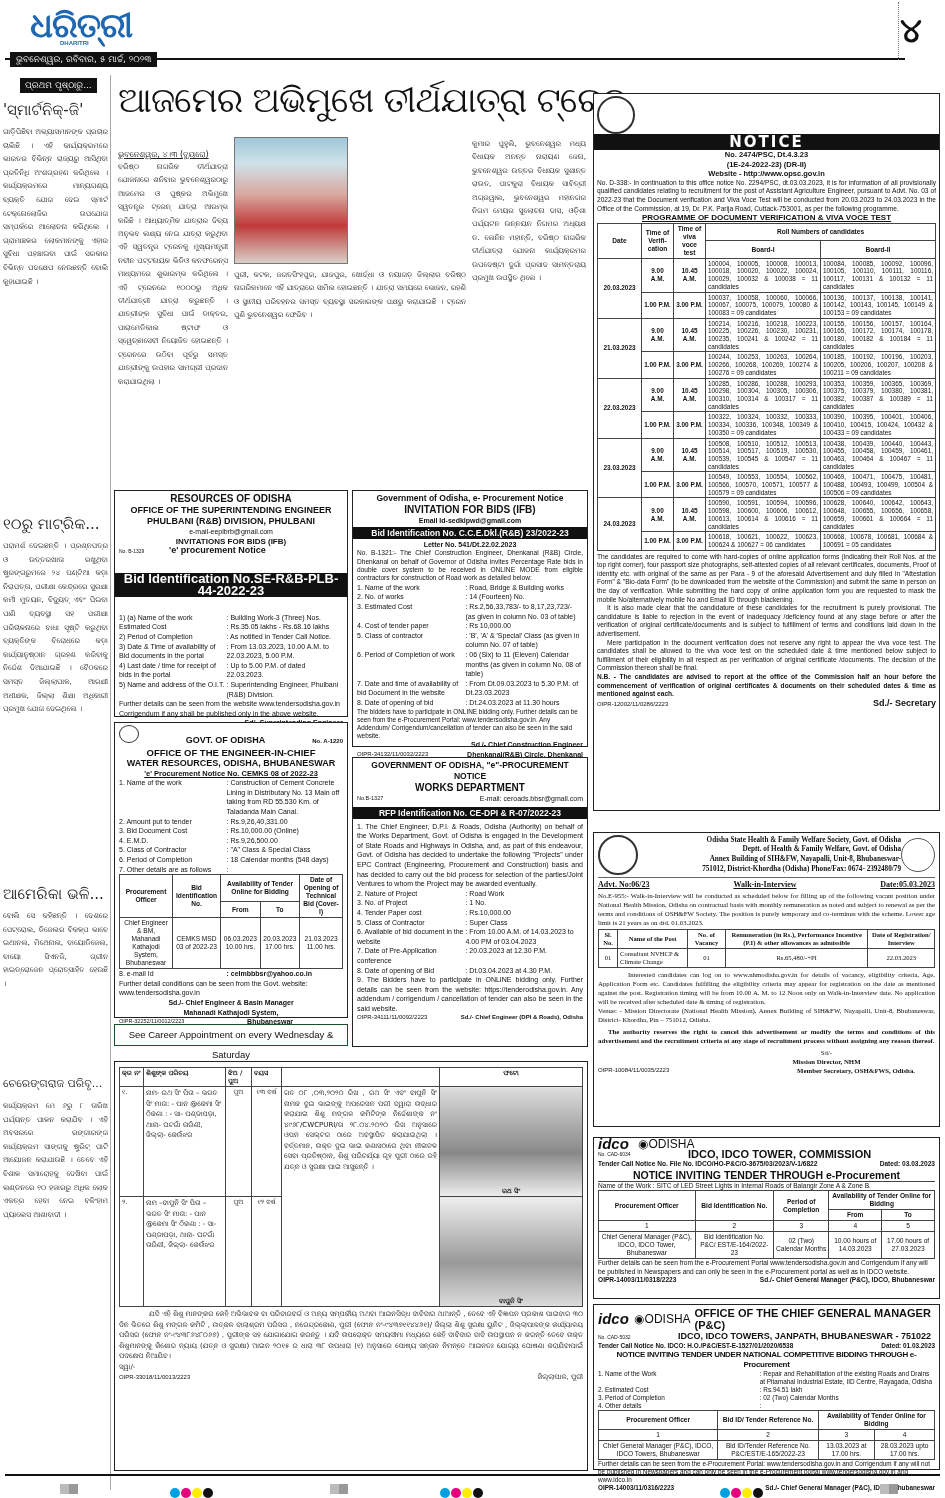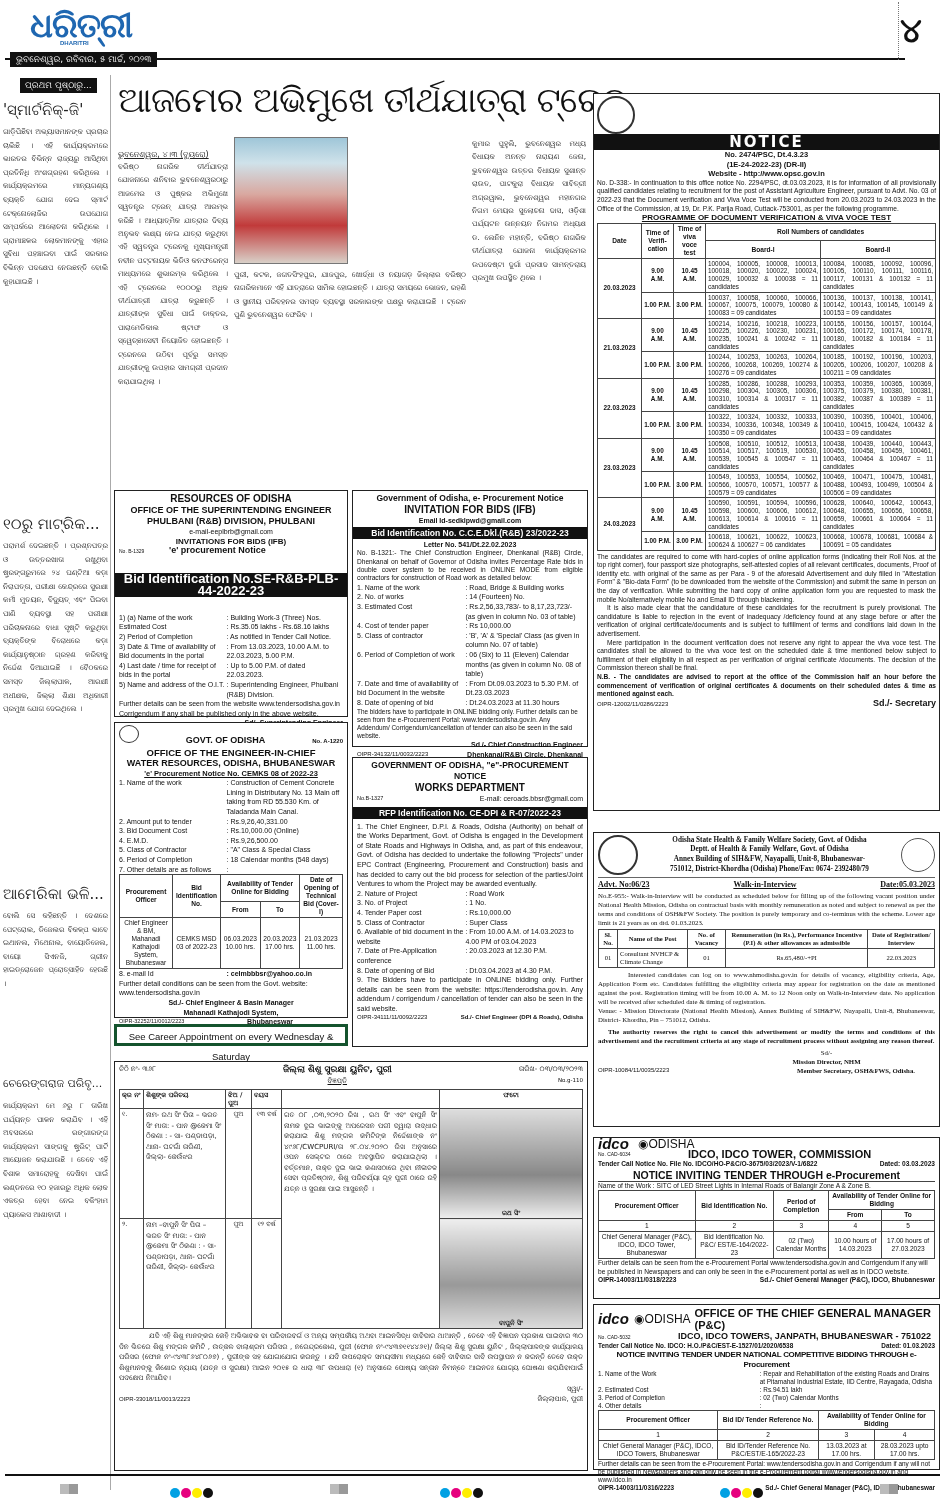--- a/index.html
+++ b/index.html
@@ -224,21 +224,21 @@
     </div>
   <div>Further detail conditions can be seen from the Govt. website: www.tendersodisha.gov.in</div>
   <div class="title">Sd./- Chief Engineer &amp; Basin Manager</div>
   <div class="title">Mahanadi Kathajodi System,</div>
   <div style="display:flex;justify-content:space-between">
       <span style="font-size:5.5px">OIPR-32252/11/0012/2223</span>
       <b style="margin-right:50px">Bhubaneswar</b>
     </div>
 </div>
 
-<div class="abs" style="left:114px;top:1024px;width:234px;height:22px;border:3px solid #14532d;text-align:center;font-size:9.5px;line-height:20px;font-family:'Liberation Sans',sans-serif">See Career Appointment on every  Wednesday &amp; Saturday</div>
+<div class="abs" style="left:114px;top:1024px;width:234px;height:22px;border:1px solid #14532d;text-align:center;font-size:9.5px;line-height:20px;font-family:'Liberation Sans',sans-serif">See Career Appointment on every  Wednesday &amp; Saturday</div>
 
 <div class="abs box" style="left:352px;top:757px;width:236px;height:290px">
   <div class="title" style="font-size:8.5px;line-height:11px">GOVERNMENT OF ODISHA, "e"-PROCUREMENT NOTICE</div>
   <div class="title" style="font-size:10px;line-height:12px">WORKS DEPARTMENT</div>
   <div style="display:flex;justify-content:space-between">
       <span style="font-size:5.5px">No.B-1327</span>
       <span>E-mail: ceroads.bbsr@gmail.com</span>
     </div>
   <div class="bigbar" style="font-size:8.5px;line-height:12px;margin:3px -4px">RFP Identification No. CE-DPI &amp; R-07/2022-23</div>
   <div style="text-align:justify">1. The Chief Engineer, D.P.I. &amp; Roads, Odisha (Authority) on behalf of the Works Department, Govt. of Odisha is engaged in the Development of State Roads and Highways in Odisha, and, as part of this endeavour, Govt. of Odisha has decided to undertake the following "Projects" under EPC Contract (Engineering, Procurement and Construction) basis and has decided to carry out the bid process for selection of the parties/Joint Ventures to whom the Project may be awarded eventually.</div>
@@ -273,28 +273,20 @@
       </div>
     </div>
   <div style="text-align:justify">9. The Bidders have to participate in ONLINE bidding only. Further details can be seen from the website: https://tenderodisha.gov.in. Any addendum / corrigendum / cancellation of tender can also be seen in the said website.</div>
   <div style="display:flex;justify-content:space-between">
       <span style="font-size:6px">OIPR-34111/11/0092/2223</span>
       <b style="font-size:6px">Sd./- Chief Engineer (DPI &amp; Roads), Odisha</b>
     </div>
 </div>
 
 <div class="abs box" style="left:114px;top:1061px;width:474px;height:410px;font-family:'DejaVu Sans',sans-serif;font-size:7px;line-height:10.5px">
-  <div style="display:flex;justify-content:space-between;align-items:flex-start">
-    <span>ଚିଠି ନଂ- ୩୬୮</span>
-    <span style="text-align:center">
-      <b style="font-size:9px">ଜିଲ୍ଲା ଶିଶୁ ସୁରକ୍ଷା ୟୁନିଟ, ପୁରୀ</b><br>
-      <u>ବିଜ୍ଞପ୍ତି</u>
-    </span>
-    <span style="text-align:right"><span>ତାରିଖ- ୦୩/୦୩/୨୦୨୩</span><br><span style="font-size:5.5px">No.g-110</span></span>
-  </div>
   <table style="margin-top:3px">
     <tbody>
         <tr>
       <th style="width:24px;text-align:left;vertical-align:top">କ୍ର ନଂ</th>
       <th style="width:82px;text-align:left;vertical-align:top">ଶିଶୁଙ୍କ ପରିଚୟ</th>
       <th style="width:26px;text-align:left;vertical-align:top">ଝିଅ /ପୁଅ</th>
       <th style="width:30px;text-align:left;vertical-align:top">ବୟସ</th>
       <th style="width:158px"></th>
       <th style="vertical-align:top">ଫଟୋ</th>
     </tr>
@@ -309,21 +301,21 @@
     <tr>
       <td style="text-align:left;vertical-align:top">୨.</td>
       <td style="text-align:left;vertical-align:top;font-size:7px;line-height:10.5px">ନାମ –ବାପୁନି ସିଂ ପିତା – ଭରତ ସିଂ ମାତା: - ପାନ @କେମା ସିଂ ଠିକଣା : - ସା- ପଣ୍ଡାପଡ଼ା, ଥାନା- ଘଟଗାଁ ତାରିଣୀ, ଜିଲ୍ଲା- କେଉଁଝର</td>
       <td style="vertical-align:top">ପୁଅ</td>
       <td style="vertical-align:top">୧୨ ବର୍ଷ</td>
       <td style="vertical-align:bottom;height:110px;background:linear-gradient(#eee,#999 60%,#ddd)"><b>ବାପୁନି ସିଂ</b></td>
     </tr>
   </tbody>
     </table>
   <div style="text-indent:30px;text-align:justify;margin-top:2px">ଯଦି ଏହି ଶିଶୁ ମାନଙ୍କର କେହି ଅଭିଭାବକ ବା ପରିବାରବର୍ଗ ଓ ଅନ୍ୟ ସମ୍ପର୍କୀୟ ଅଥବା ଆଇନସିଦ୍ଧ ଦାବିଦାର ଥାଆନ୍ତି , ତେବେ ଏହି ବିଜ୍ଞାପନ ପ୍ରକାଶ ପାଇବାର ୩୦ ଦିନ ଭିତରେ ଶିଶୁ ମଙ୍ଗଳ କମିଟି , ଉତ୍କଳ ବାଲାଶ୍ରମ ପରିସର , ନରେନ୍ଦ୍ରକୋଣ, ପୁରୀ (ଫୋନ ନଂ-୯୪୩୭୧୧୪୪୬୧)/ ଜିଲ୍ଲା ଶିଶୁ ସୁରକ୍ଷା ୟୁନିଟ , ଜିଲ୍ଲାପାଳଙ୍କ କାର୍ଯ୍ୟାଳୟ ପରିସର (ଫୋନ ନଂ-୯୪୩୮୬୪୮୦୬୭) , ପୁରୀଙ୍କ ସହ ଯୋଗାଯୋଗ କରନ୍ତୁ । ଯଦି ଉପରୋକ୍ତ ସମୟସୀମା ମଧ୍ୟରେ କେହି ଦାବିଦାର ଦାବି ଉପସ୍ଥାପନ ନ କରନ୍ତି ତେବେ ଉକ୍ତ ଶିଶୁମାନଙ୍କୁ କିଶୋର ନ୍ୟାୟ (ଯତ୍ନ ଓ ସୁରକ୍ଷା) ଆଇନ ୨୦୧୫ ର ଧାରା ୩୮ ଉପଧାରା (୧) ଅନୁସାରେ ପୋଷ୍ୟ ସନ୍ତାନ ନିମନ୍ତେ ଆଇନତଃ ଯୋଗ୍ୟ ଘୋଷଣା କରାଯିବାପାଇଁ ପଦକ୍ଷେପ ନିଆଯିବ।</div>
-  <div style="text-align:right">ସ୍ୱା/-</div>
+  <div style="">ସ୍ୱା/-</div>
   <div style="display:flex;justify-content:space-between">
       <span style="font-size:6px;font-family:'Liberation Sans',sans-serif">OIPR-33018/11/0013/2223</span>
       <span>ଜିଲ୍ଲାପାଳ, ପୁରୀ</span>
     </div>
 </div>
 
 <div class="abs box opsc" style="left:593px;top:93px;width:347px;height:718px;padding:2px 3px">
   <div style="display:flex;align-items:center">
     <span style="width:38px;height:38px;border:2px solid #333;border-radius:50%;display:inline-block;flex:none"></span>
   </div>
@@ -420,21 +412,21 @@
   <div style="text-align:justify;font-size:6.6px;line-height:8.6px;font-weight:bold">N.B. - The candidates are advised to report at the office of the Commission half an hour before the commencement of verification of original certificates &amp; documents on their scheduled dates &amp; time as mentioned against each.</div>
   <div style="display:flex;justify-content:space-between;align-items:baseline">
       <span style="font-size:6px">OIPR-12002/11/0286/2223</span>
       <b style="font-size:9px">Sd./- Secretary</b>
     </div>
 </div>
 
 <div class="abs box" style="left:593px;top:832px;width:347px;height:295px;font-family:'Liberation Serif',serif;font-size:6.8px;line-height:9px">
   <div style="display:flex;align-items:center;border-bottom:1px solid #666;padding-bottom:2px">
     <span style="width:40px;height:40px;border:2px solid #333;border-radius:50%;display:inline-block;flex:none"></span>
-    <div style="flex:1;text-align:center;font-weight:bold;font-size:7.2px;line-height:9.6px">
+    <div style="flex:1;text-align:right;font-weight:bold;font-size:7.2px;line-height:9.6px">
       <div>Odisha State Health &amp; Family Welfare Society, Govt. of Odisha</div>
       <div>Deptt. of Health &amp; Family Welfare, Govt. of Odisha</div>
       <div>Annex Building of SIH&amp;FW, Nayapalli, Unit-8, Bhubaneswar-</div>
       <div>751012, District-Khordha (Odisha) Phone/Fax: 0674- 2392480/79</div>
     </div>
     <span style="width:34px;height:34px;border:1px solid #555;border-radius:50%;display:inline-block;flex:none"></span>
   </div>
   <div style="display:flex;justify-content:space-between;font-weight:bold;text-decoration:underline;font-size:8px;margin:2px 0">
     <span>Advt. No:06/23</span>
     <span>Walk-in-Interview</span>

